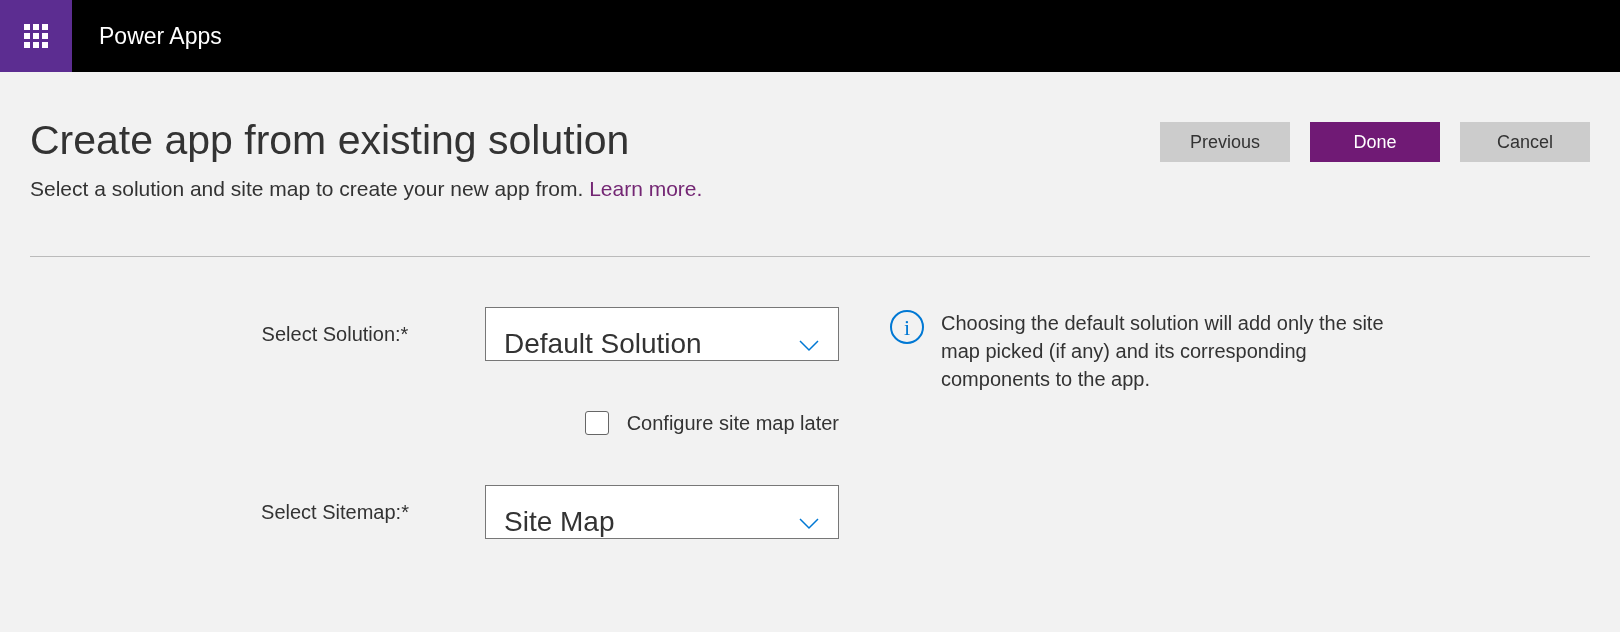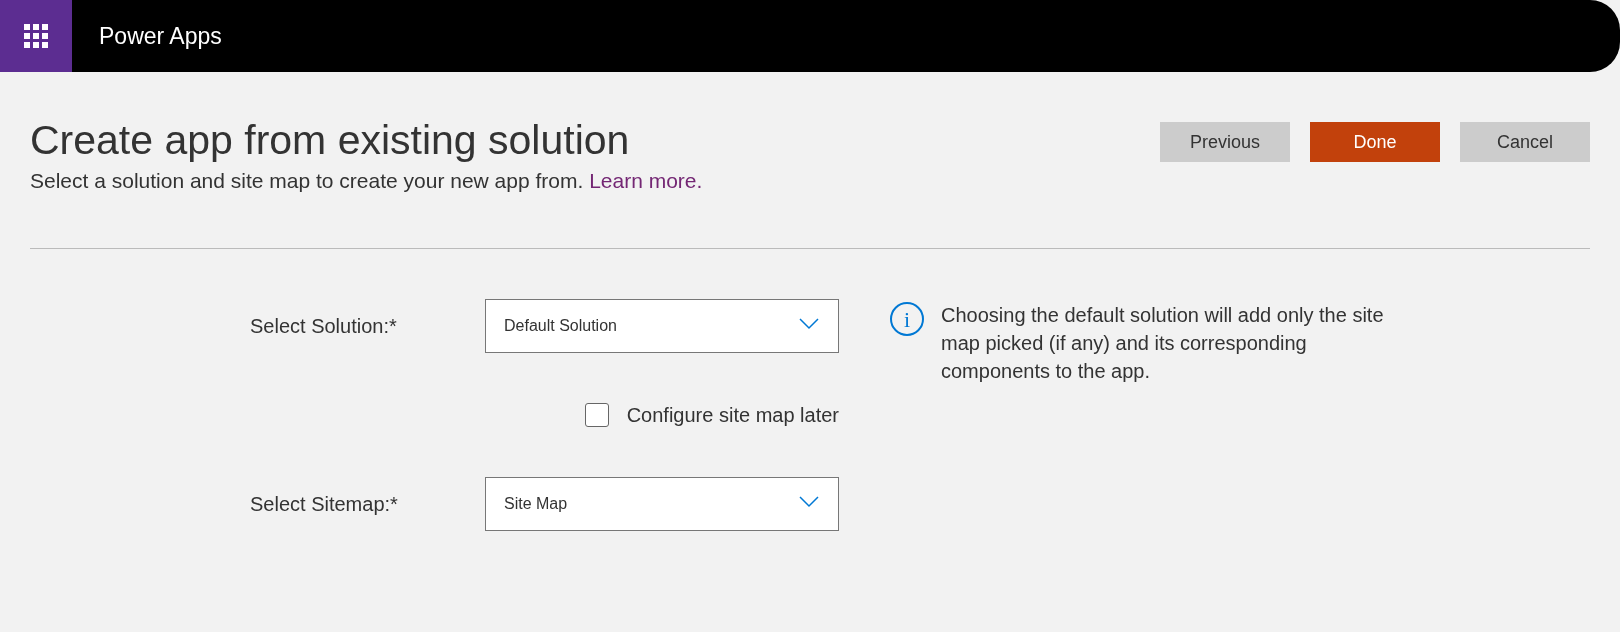--- a/index.html
+++ b/index.html
@@ -9,21 +9,20 @@
       color: #333;
       width: 1620px;
       height: 632px;
       overflow: hidden;
     }
     .header {
       height: 72px;
       background: #000;
       display: flex;
       align-items: center;
-      border-radius: 30px;
     }
     .waffle-box {
       width: 72px;
       height: 72px;
       background: #5c2d91;
       display: flex;
       align-items: center;
       justify-content: center;
       cursor: pointer;
     }
@@ -55,21 +54,21 @@
     .title-block h1 {
       font-size: 41px;
       font-weight: 300;
       color: #333;
       line-height: 1.1;
       margin-top: 6px;
     }
     .subtitle {
       font-size: 21px;
       color: #333;
-      margin-top: 6px;
+      margin-top: 14px;
       font-weight: 400;
     }
     .learn-link {
       color: #742774;
       cursor: pointer;
     }
     .button-row {
       display: flex;
       gap: 20px;
       margin-top: 10px;
@@ -83,21 +82,21 @@
       display: flex;
       align-items: center;
       justify-content: center;
       font-family: inherit;
     }
     .btn-gray {
       background: #cccccc;
       color: #333;
     }
     .btn-primary {
-      background: #c2410c;
+      background: #701a75;
       color: #fff;
     }
     hr.divider {
       border: none;
       border-top: 1px solid #bbb;
       margin-top: 55px;
     }
     .form-area {
       margin-top: 50px;
       display: flex;
@@ -111,32 +110,32 @@
     }
     .form-row {
       display: flex;
       align-items: center;
       gap: 65px;
     }
     .label {
       font-size: 20px;
       color: #333;
       width: 170px;
-      text-align: left;
+      text-align: center;
     }
     .select-box {
       width: 354px;
       height: 54px;
       border: 1px solid #777;
       background: #fff;
       display: flex;
-      align-items: center;
+      align-items: flex-end;
       justify-content: space-between;
       padding: 0 18px;
-      font-size: 16px;
+      font-size: 28px;
       color: #333;
       cursor: pointer;
     }
     .chevron-down {
       display: inline-block;
     }
     .checkbox-row {
       display: flex;
       align-items: center;
       gap: 18px;

